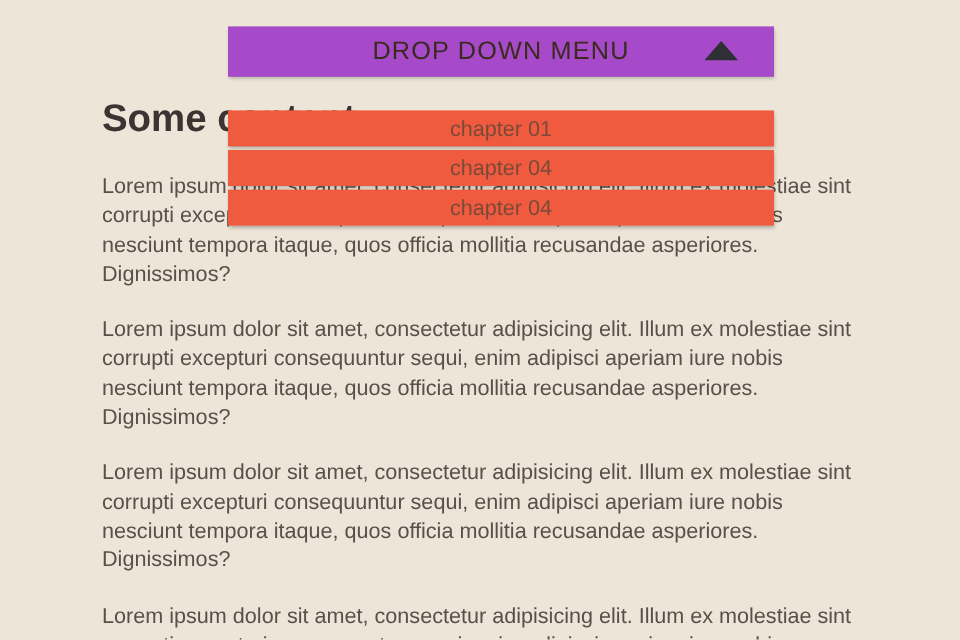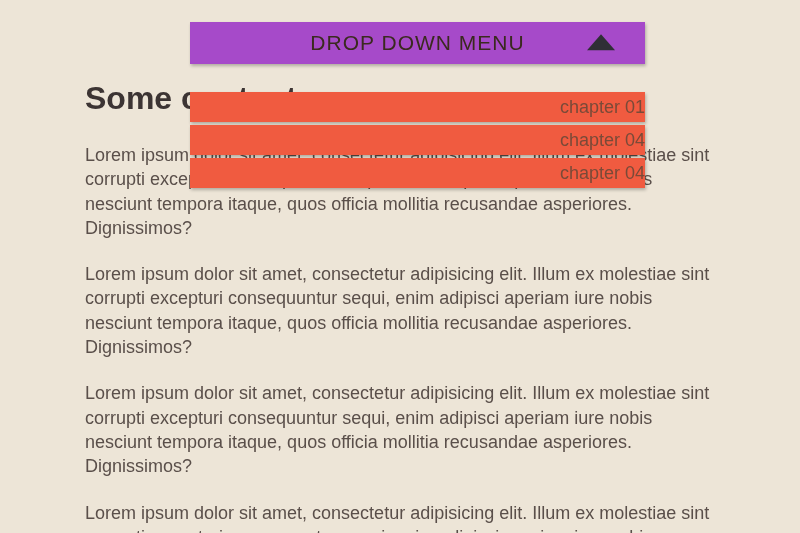--- a/index.html
+++ b/index.html
@@ -61,21 +61,21 @@
     width: 100%;
     padding-top: 28px;
   }
   .dropdown-item {
     height: 30px;
     background: #f05b40;
     color: #7a4a38;
     font-size: 18px;
     display: flex;
     align-items: center;
-    justify-content: flex-end;
+    justify-content: center;
     margin-bottom: 3px;
     box-shadow: 1px 2px 3px rgba(0,0,0,0.25);
     cursor: pointer;
     user-select: none;
   }
   .dropdown-item:last-child { margin-bottom: 16px; }
 </style>
 </head>
 <body>
 

